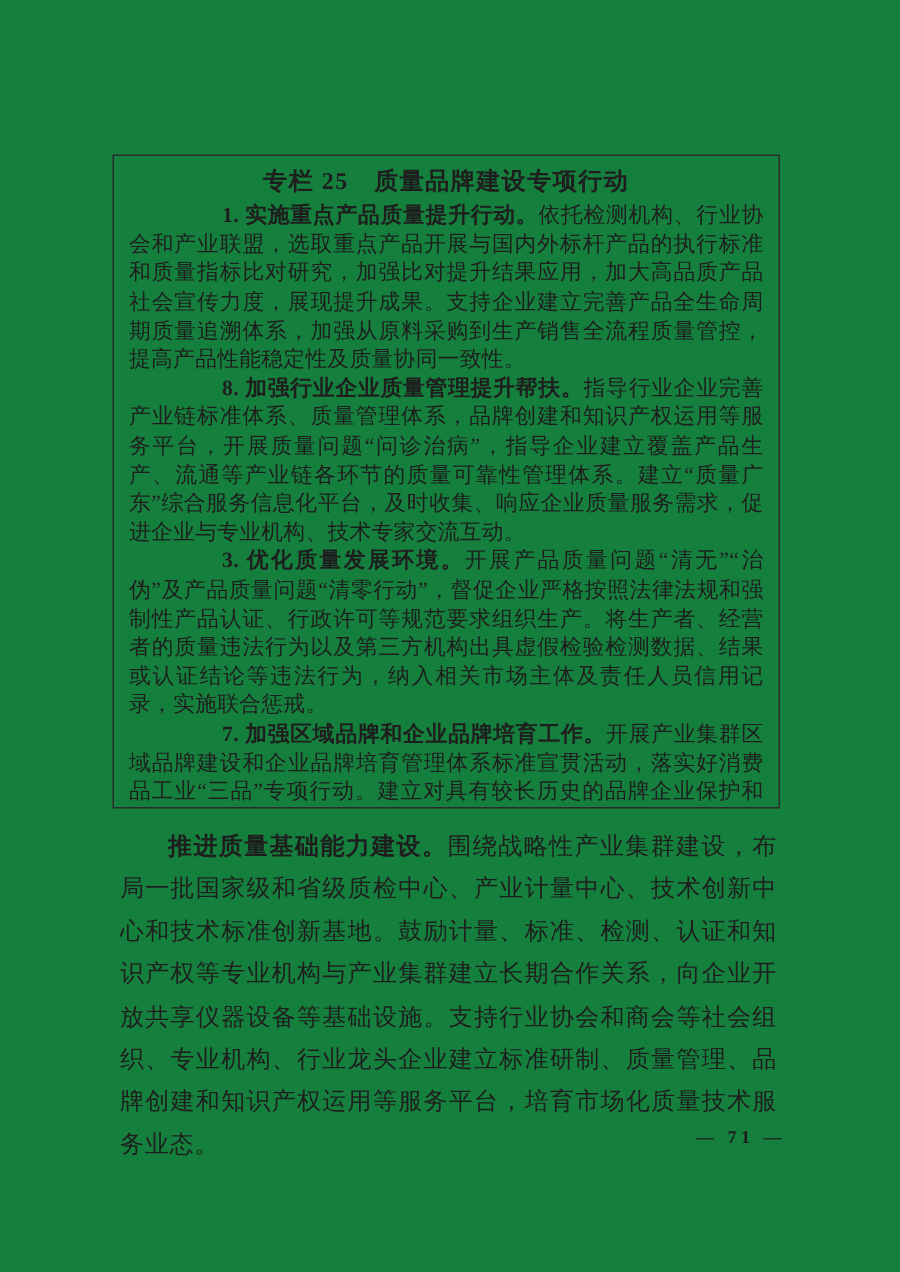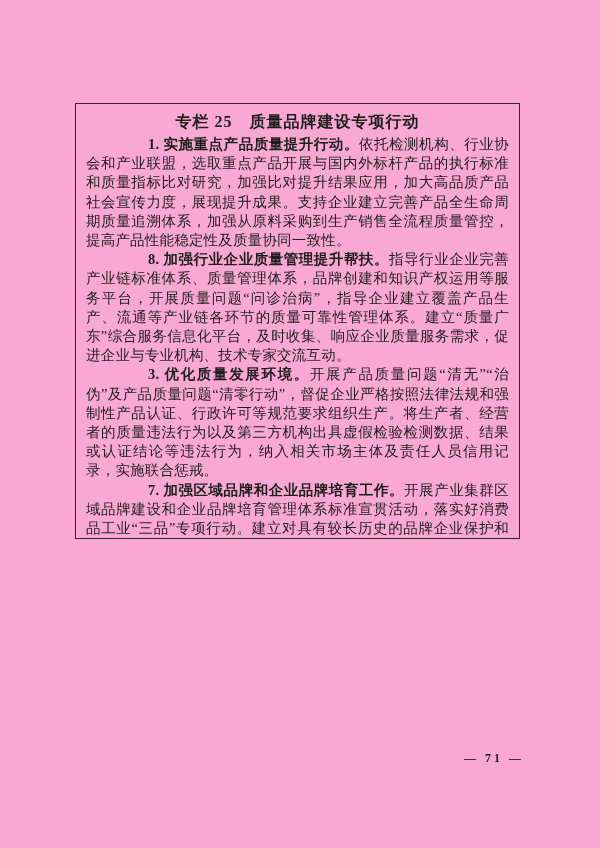--- a/index.html
+++ b/index.html
@@ -1,21 +1,21 @@
 <!DOCTYPE html>
 <html><head>
 <meta charset="utf-8">
 <style>
   * { margin: 0; padding: 0; box-sizing: border-box; }
   html, body { background: #e9e9e9; }
   .page {
     position: relative;
     width: 600px;
     height: 848px;
-    background: #f9a8d4;
+    background: #15803d;
     font-family: "Liberation Serif", "DejaVu Serif", serif;
     color: #1e1e1e;
     overflow: hidden;
   }
   .column-box {
     position: absolute;
     left: 75px;
     top: 103px;
     width: 445px;
     height: 436px;
@@ -74,16 +74,19 @@
 
     <p class="box-para"><span class="lead">1. 实施重点产品质量提升行动。</span><span>依托检测机构、行业协会和产业联盟，选取重点产品开展与国内外标杆产品的执行标准和质量指标比对研究，加强比对提升结果应用，加大高品质产品社会宣传力度，展现提升成果。支持企业建立完善产品全生命周期质量追溯体系，加强从原料采购到生产销售全流程质量管控，提高产品性能稳定性及质量协同一致性。</span></p>
 
     <p class="box-para"><span class="lead">8. 加强行业企业质量管理提升帮扶。</span><span>指导行业企业完善产业链标准体系、质量管理体系，品牌创建和知识产权运用等服务平台，开展质量问题“问诊治病”，指导企业建立覆盖产品生产、流通等产业链各环节的质量可靠性管理体系。建立“质量广东”综合服务信息化平台，及时收集、响应企业质量服务需求，促进企业与专业机构、技术专家交流互动。</span></p>
 
     <p class="box-para"><span class="lead">3. 优化质量发展环境。</span><span>开展产品质量问题“清无”“治伪”及产品质量问题“清零行动”，督促企业严格按照法律法规和强制性产品认证、行政许可等规范要求组织生产。将生产者、经营者的质量违法行为以及第三方机构出具虚假检验检测数据、结果或认证结论等违法行为，纳入相关市场主体及责任人员信用记录，实施联合惩戒。</span></p>
 
     <p class="box-para"><span class="lead">7. 加强区域品牌和企业品牌培育工作。</span><span>开展产业集群区域品牌建设和企业品牌培育管理体系标准宣贯活动，落实好消费品工业“三品”专项行动。建立对具有较长历史的品牌企业保护和扶持机制，大力培育“百年老店”。深入挖掘重点企业品牌建设的好做法、好经验，形成示范带动效应。</span></p>
   </div>
 
+  <div class="body-block">
+    <p class="body-para"><span class="lead">推进质量基础能力建设。</span><span>围绕战略性产业集群建设，布局一批国家级和省级质检中心、产业计量中心、技术创新中心和技术标准创新基地。鼓励计量、标准、检测、认证和知识产权等专业机构与产业集群建立长期合作关系，向企业开放共享仪器设备等基础设施。支持行业协会和商会等社会组织、专业机构、行业龙头企业建立标准研制、质量管理、品牌创建和知识产权运用等服务平台，培育市场化质量技术服务业态。</span></p>
+  </div>
 
   <div class="page-number">— 71 —</div>
 
 </div>
 
 </body></html>

